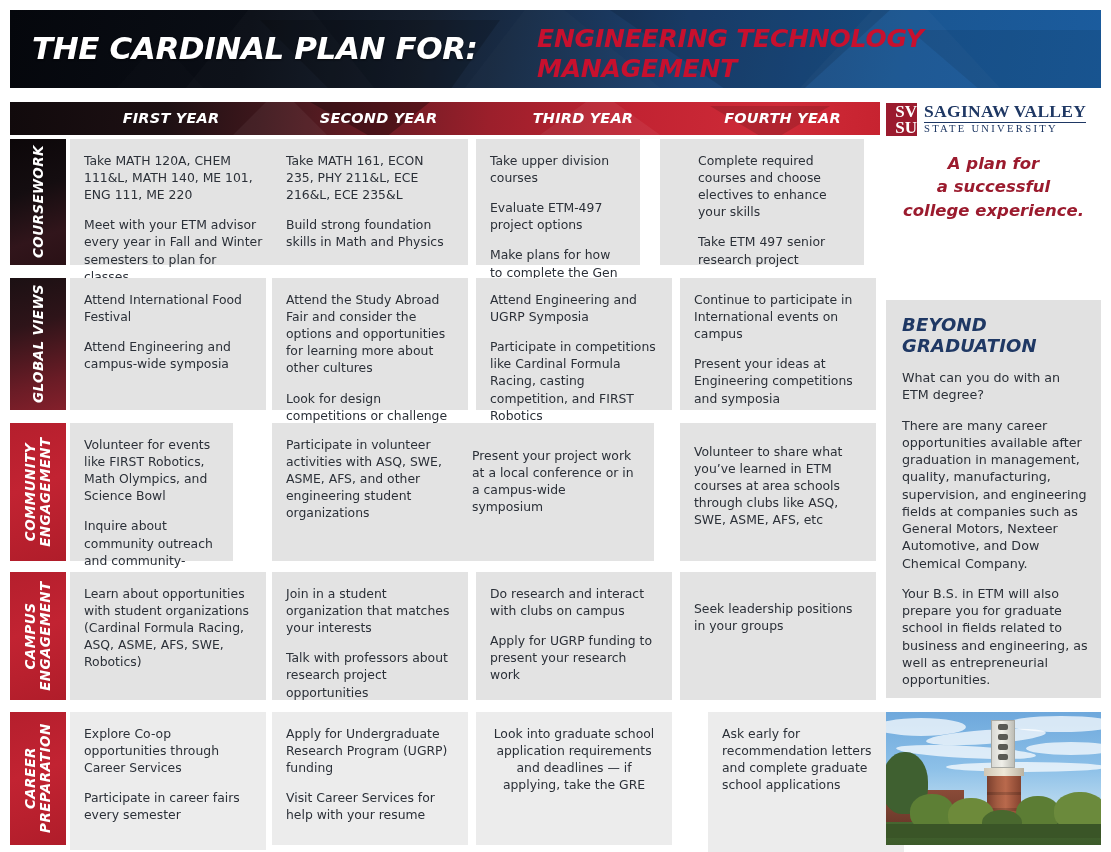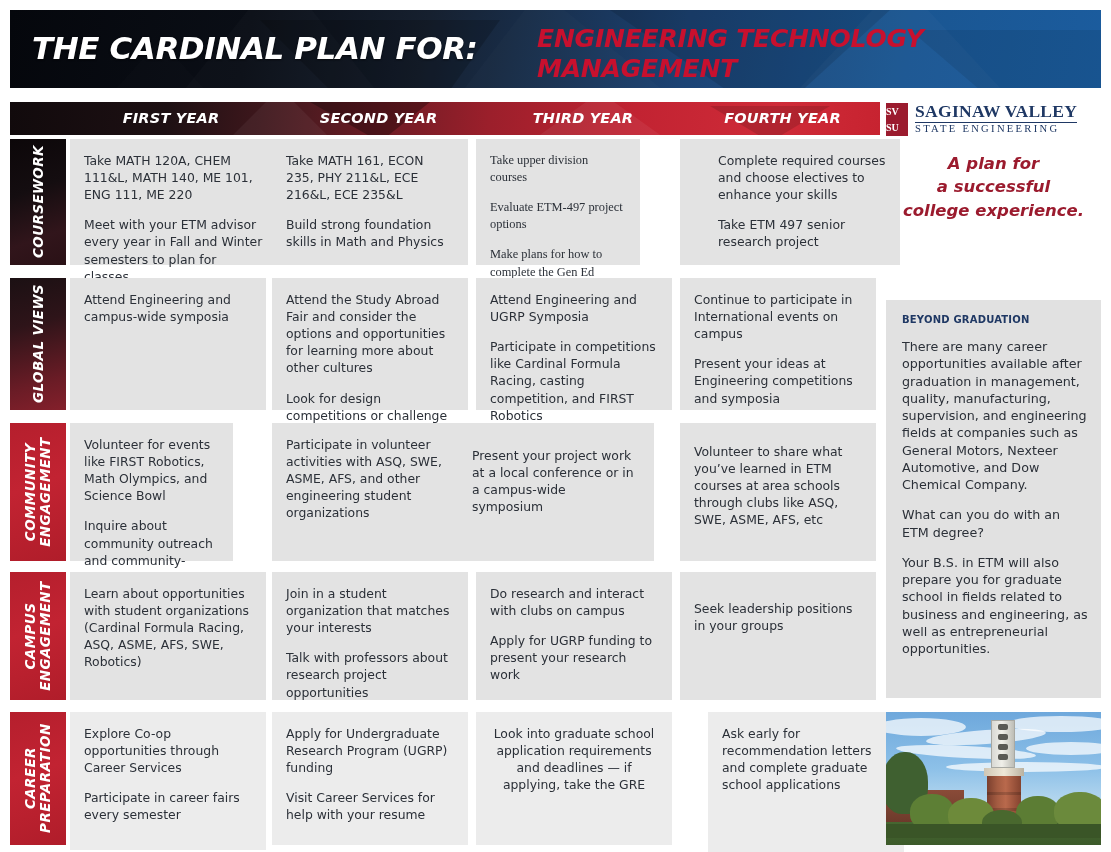--- a/index.html
+++ b/index.html
@@ -53,23 +53,23 @@
     position:absolute;top:0;height:33px;line-height:33px;text-align:center;
     color:#ffffff;font-size:14.5px;font-weight:bold;font-style:italic;letter-spacing:.2px;
   }
 
   
   .logo{
     position:absolute;left:886px;top:100px;width:215px;height:38px;
     display:flex;align-items:center;gap:7px;
   }
   .logo-mark{
-    width:22px;height:33px;background:#9b1b2e;color:#ffffff;
+    width:31px;height:33px;background:#9b1b2e;color:#ffffff;
     font-family:"Liberation Serif","DejaVu Serif",serif;font-weight:bold;
-    font-size:10px;line-height:16px;text-align:left;padding-top:1px;
+    font-size:17px;line-height:16px;text-align:right;padding-top:1px;
     box-sizing:border-box;
   }
   .logo-text{line-height:1.02;}
   .logo-l1{
     font-family:"Liberation Serif","DejaVu Serif",serif;
     font-size:17.5px;font-weight:bold;color:#1f3864;letter-spacing:.3px;
     border-bottom:1.5px solid #1f3864;padding-bottom:1px;
   }
   .logo-l2{
     font-family:"Liberation Serif","DejaVu Serif",serif;
@@ -106,21 +106,21 @@
   .cell.light{background:#ececec;}
   .cell p{margin:0 0 13px 0;}
   .cell p:last-child{margin-bottom:0;}
 
   
   .beyond{
     position:absolute;left:886px;top:300px;width:215px;height:398px;
     background:#e1e1e1;padding:14px 13px 10px 16px;box-sizing:border-box;
   }
   .beyond-title{
-    font-size:10px;font-weight:bold;color:#1f3864;
+    font-size:18px;font-weight:bold;font-style:italic;color:#1f3864;
     margin-bottom:13px;letter-spacing:.2px;
   }
   .beyond p{margin:0 0 13px 0;font-size:12.7px;line-height:1.36;color:#2b3038;}
   .beyond p:last-child{margin-bottom:0;}
 
   
   .photo{
     position:absolute;left:886px;top:712px;width:215px;height:133px;
     overflow:hidden;background:#7fb3de;
   }
@@ -191,53 +191,54 @@
     <div class="yearcell" style="left:675px;width:195px;">FOURTH YEAR</div>
   </div>
 
   <div class="logo">
     <div class="logo-mark">
       <div>SV</div>
       <div>SU</div>
     </div>
     <div class="logo-text">
       <div class="logo-l1">SAGINAW VALLEY</div>
-      <div class="logo-l2">STATE ENGINEERING</div>
+      <div class="logo-l2">STATE UNIVERSITY</div>
     </div>
   </div>
 
   <div class="tagline" style="white-space:pre-line;">A plan for
 a successful
 college experience.</div>
 
   <div class="rowlabel rl-dark" style="top:139px;height:126px;">
     <span>COURSEWORK</span>
   </div>
   <div class="cell" style="left:70px;top:139px;width:208px;height:126px;">
     <p>Take MATH 120A, CHEM 111&amp;L, MATH 140, ME 101, ENG 111, ME 220</p>
     <p>Meet with your ETM advisor every year in Fall and Winter semesters to plan for classes</p>
   </div>
   <div class="cell" style="left:272px;top:139px;width:196px;height:126px;">
     <p>Take MATH 161, ECON 235, PHY 211&amp;L, ECE 216&amp;L, ECE 235&amp;L</p>
     <p>Build strong foundation skills in Math and Physics</p>
   </div>
-  <div class="cell" style="left:476px;top:139px;width:164px;height:126px;font-family:Liberation Serif, serif;">
+  <div class="cell" style="left:476px;top:139px;width:164px;height:126px;">
     <p>Take upper division courses</p>
     <p>Evaluate ETM-497 project options</p>
     <p>Make plans for how to complete the Gen Ed classes you still need</p>
   </div>
-  <div class="cell" style="left:680px;top:139px;width:220px;height:126px;padding-left:38px;">
+  <div class="cell" style="left:660px;top:139px;width:204px;height:126px;padding-left:38px;">
     <p>Complete required courses and choose electives to enhance your skills</p>
     <p>Take ETM 497 senior research project</p>
   </div>
 
   <div class="rowlabel rl-dark2" style="top:278px;height:132px;">
     <span>GLOBAL VIEWS</span>
   </div>
   <div class="cell" style="left:70px;top:278px;width:196px;height:132px;">
+    <p>Attend International Food Festival</p>
     <p>Attend Engineering and campus-wide symposia</p>
   </div>
   <div class="cell" style="left:272px;top:278px;width:196px;height:132px;">
     <p>Attend the Study Abroad Fair and consider the options and opportunities for learning more about other cultures</p>
     <p>Look for design competitions or challenge competitions through student clubs</p>
   </div>
   <div class="cell" style="left:476px;top:278px;width:196px;height:132px;">
     <p>Attend Engineering and UGRP Symposia</p>
     <p>Participate in competitions like Cardinal Formula Racing, casting competition, and FIRST Robotics</p>
   </div>
@@ -297,22 +298,22 @@
   </div>
   <div class="cell light" style="left:476px;top:712px;width:196px;height:133px;text-align:center;">
     <p>Look into graduate school application requirements and deadlines — if applying, take the GRE</p>
   </div>
   <div class="cell light" style="left:680px;top:712px;width:196px;height:158px;margin-left:28px;">
     <p>Ask early for recommendation letters and complete graduate school applications</p>
   </div>
 
   <div class="beyond">
     <div class="beyond-title">BEYOND GRADUATION</div>
+    <p>What can you do with an ETM degree?</p>
     <p>There are many career opportunities available after graduation in management, quality, manufacturing, supervision, and engineering fields at companies such as General Motors, Nexteer Automotive, and Dow Chemical Company.</p>
-    <p>What can you do with an ETM degree?</p>
     <p>Your B.S. in ETM will also prepare you for graduate school in fields related to business and engineering, as well as entrepreneurial opportunities.</p>
   </div>
 
   <div class="photo">
     <div class="sky"></div>
     <div class="cloud c1"></div>
     <div class="cloud c2"></div>
     <div class="cloud c3"></div>
     <div class="cloud c4"></div>
     <div class="cloud c5"></div>

